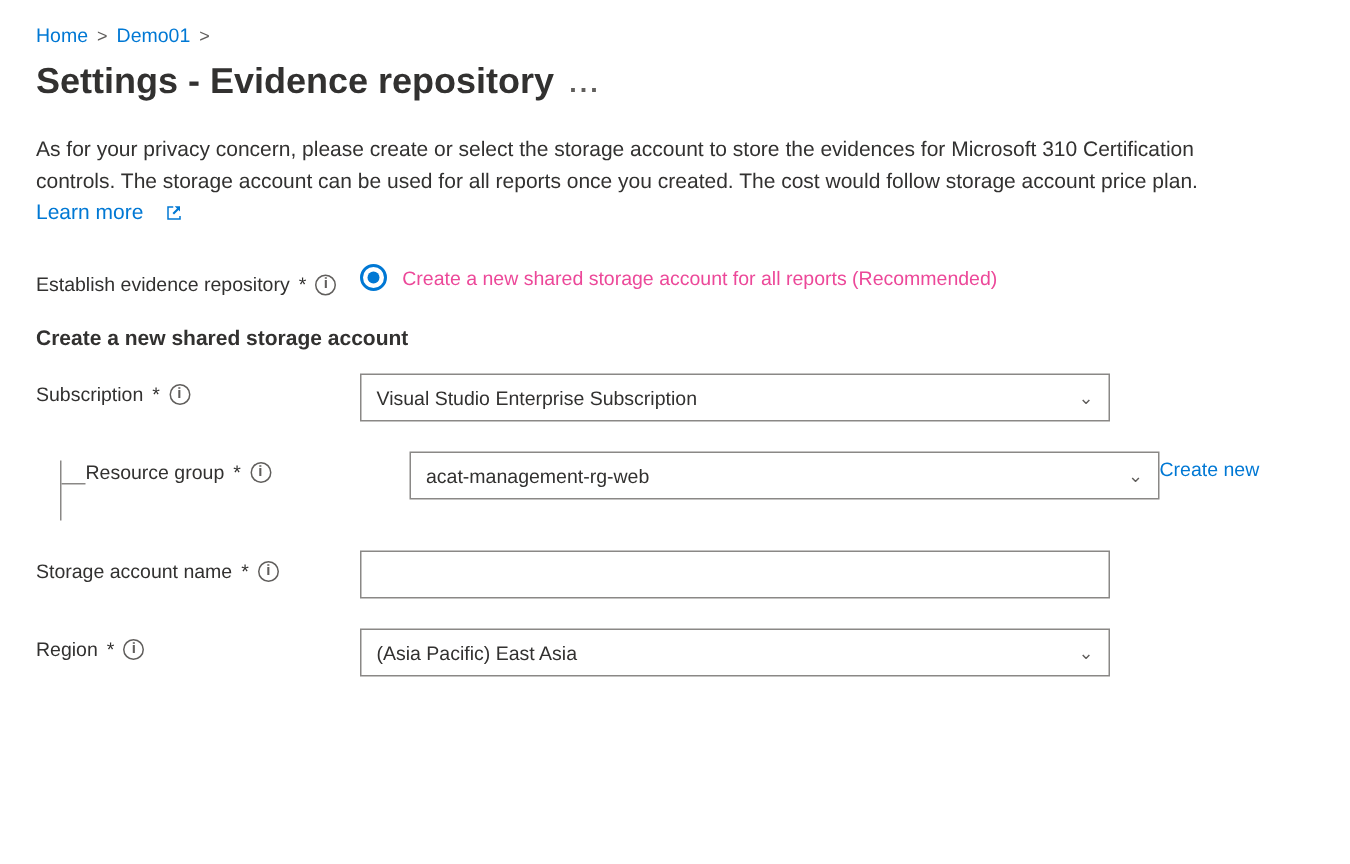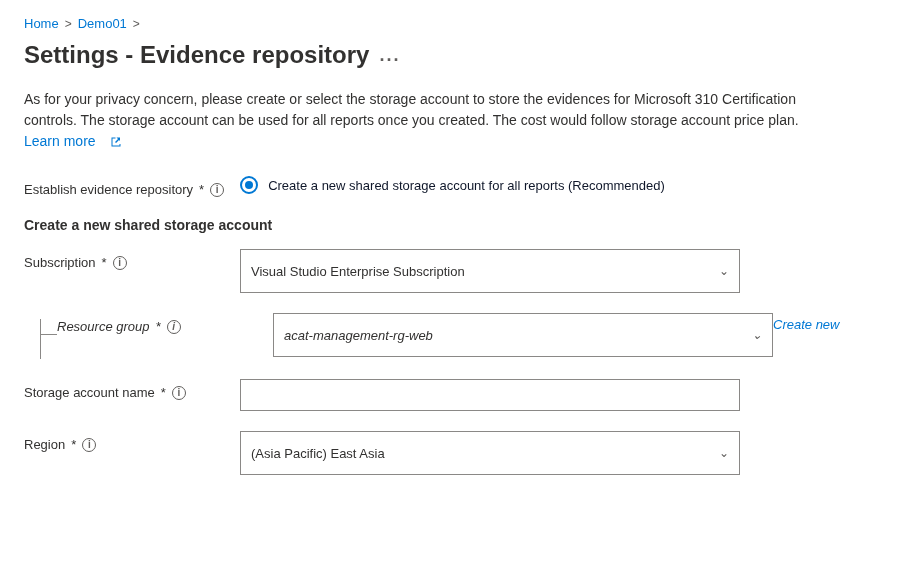--- a/index.html
+++ b/index.html
@@ -132,21 +132,21 @@
       width: 8px;
       height: 8px;
       border-radius: 50%;
       background: #0078d4;
     }
     .radio-circle.unselected {
       border-color: #8a8886;
     }
     .radio-label {
       font-size: 13px;
-      color: #0f172a;
+      color: #ec4899;
     }
 
     .subsection-title {
       font-size: 14px;
       font-weight: 700;
       color: #323130;
       margin-bottom: 16px;
       margin-top: 4px;
     }
 
@@ -154,21 +154,21 @@
       display: flex;
       align-items: center;
       justify-content: space-between;
       border: 1px solid #8a8886;
       padding: 6px 10px;
       background: #fff;
       cursor: pointer;
       font-size: 13px;
       color: #323130;
       min-width: 500px;
-      height: 44px;
+      height: 32px;
     }
     .dropdown-arrow {
       color: #605e5c;
       font-size: 12px;
     }
 
     .text-input {
       border: 1px solid #8a8886;
       padding: 6px 10px;
       font-size: 13px;
@@ -243,21 +243,21 @@
       <span class="info-icon">i</span>
     </div>
     <div>
       <div class="dropdown">
         <span>Visual Studio Enterprise Subscription</span>
         <span class="dropdown-arrow">⌄</span>
       </div>
     </div>
   </div>
 
-  <div style="display:flex; align-items:flex-start; margin-bottom:20px; margin-left:16px; gap:0;font-style:italic;">
+  <div style="display:flex; align-items:flex-start; margin-bottom:20px; margin-left:16px; gap:0;">
     <div style="display:flex; align-items:flex-start; padding-top:6px;">
       <div style="width:1px; height:40px; background:#8a8886; margin-right:0;"></div>
       <div style="width:16px; height:1px; background:#8a8886; margin-top:15px;"></div>
     </div>
     <div style="display:flex; align-items:flex-start; gap:16px; margin-left:0;">
       <div class="form-label">
         <span>Resource group</span>
         <span class="required">*</span>
         <span class="info-icon">i</span>
       </div>

